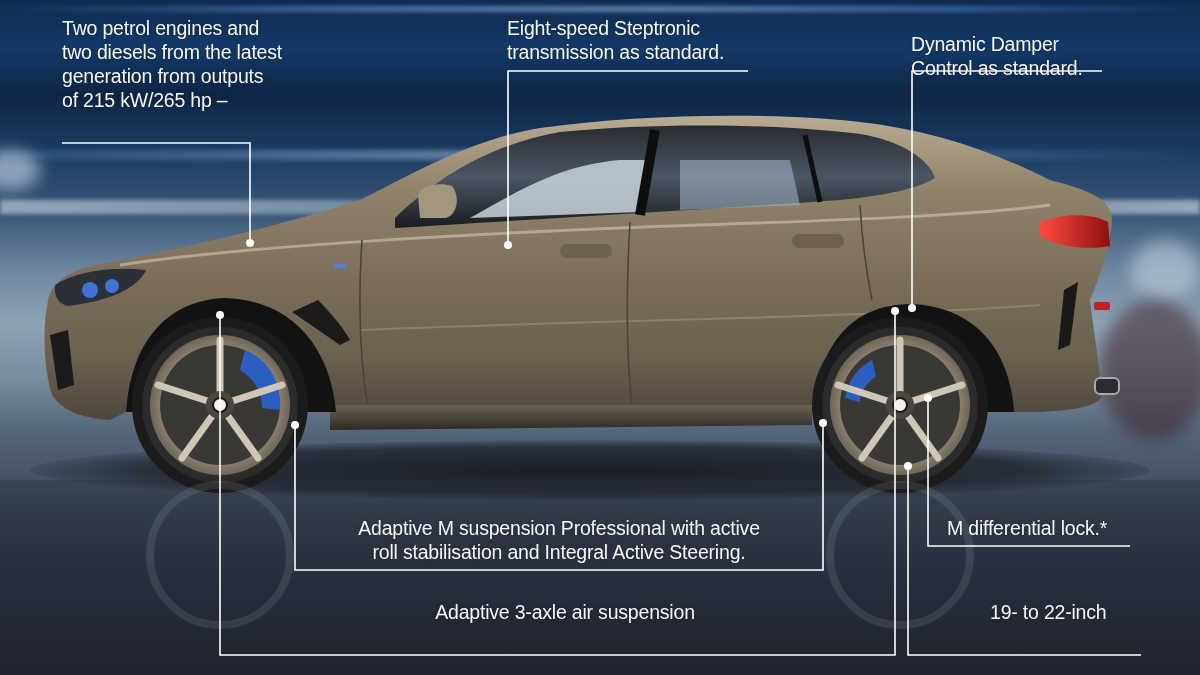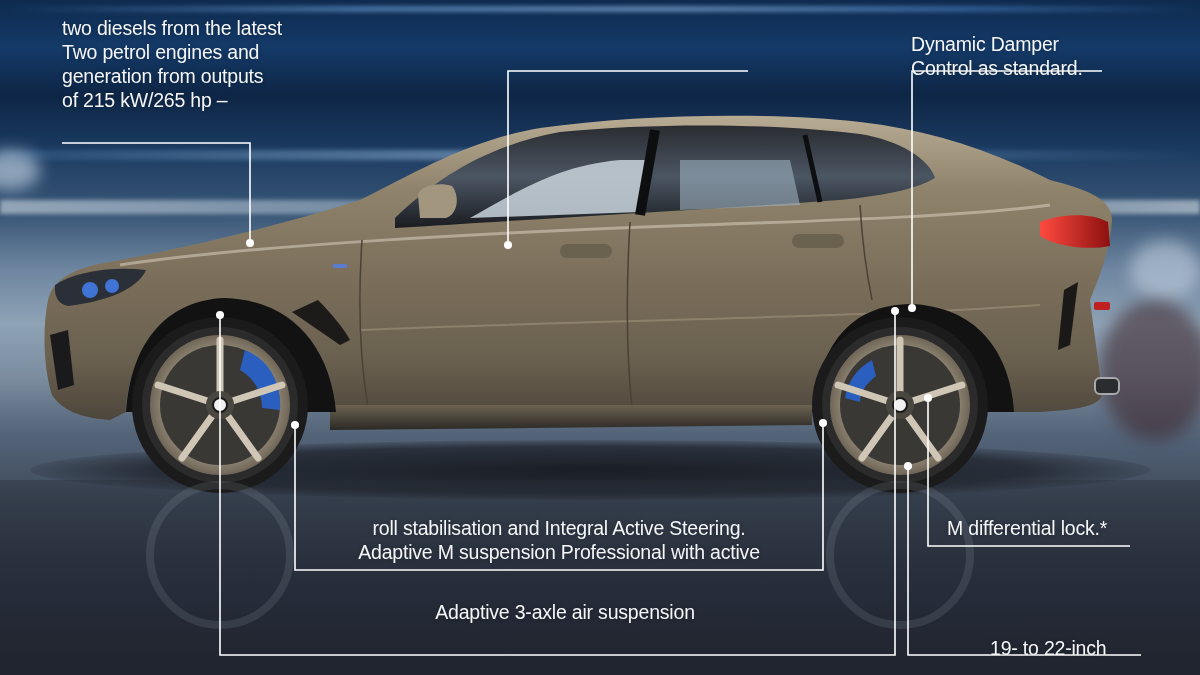--- a/index.html
+++ b/index.html
@@ -172,42 +172,46 @@
       <circle cx="295" cy="425" r="4"></circle>
       <circle cx="823" cy="423" r="4"></circle>
       <circle cx="220" cy="315" r="4"></circle>
       <circle cx="895" cy="311" r="4"></circle>
       <circle cx="928" cy="398" r="4"></circle>
       <circle cx="908" cy="466" r="4"></circle>
     </g>
   </svg>
 
   <div class="label" style="left:62px;top:16px;">
+    <span>Two petrol engines and</span>
     <span>two diesels from the latest</span>
-    <span>Two petrol engines and</span>
     <span>generation from outputs</span>
     <span>of 215 kW/265 hp –</span>
   </div>
 
+  <div class="label" style="left:507px;top:16px;">
+    <span>Eight-speed Steptronic</span>
+    <span>transmission as standard.</span>
+  </div>
 
   <div class="label" style="left:911px;top:32px;">
     <span>Dynamic Damper</span>
     <span>Control as standard.</span>
   </div>
 
   <div class="label center" style="left:300px;top:516px;width:518px;">
+    <span>Adaptive M suspension Professional with active</span>
     <span>roll stabilisation and Integral Active Steering.</span>
-    <span>Adaptive M suspension Professional with active</span>
   </div>
 
   <div class="label center" style="left:380px;top:600px;width:370px;">
     <span>Adaptive 3-axle air suspension</span>
   </div>
 
   <div class="label" style="left:947px;top:516px;">
     <span>M differential lock.*</span>
   </div>
 
-  <div class="label center" style="left:960px;top:600px;width:210px;margin-top:36px;">
+  <div class="label center" style="left:960px;top:600px;width:210px;">
     <span style="text-align:left;padding-left:30px;">19- to 22-inch</span>
   </div>
 
 </div>
 
 </body></html>

